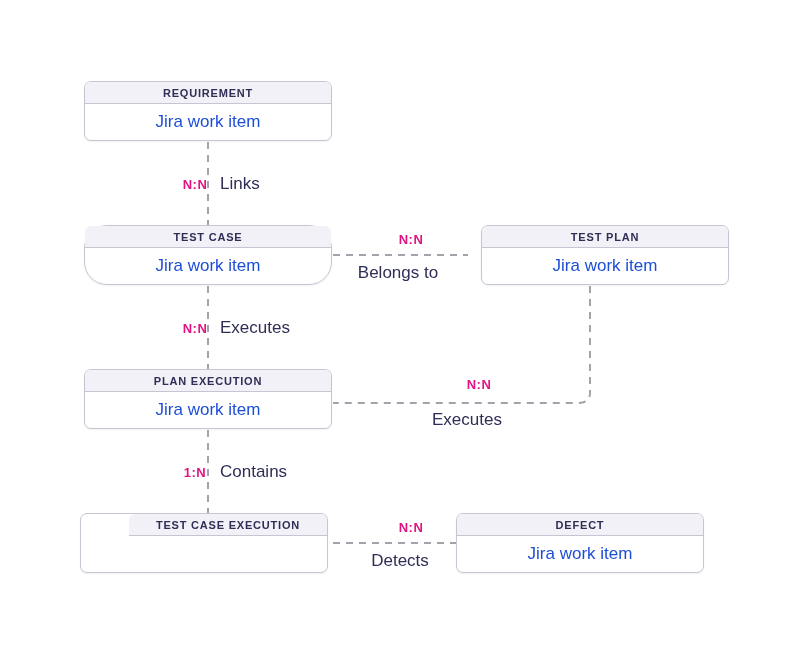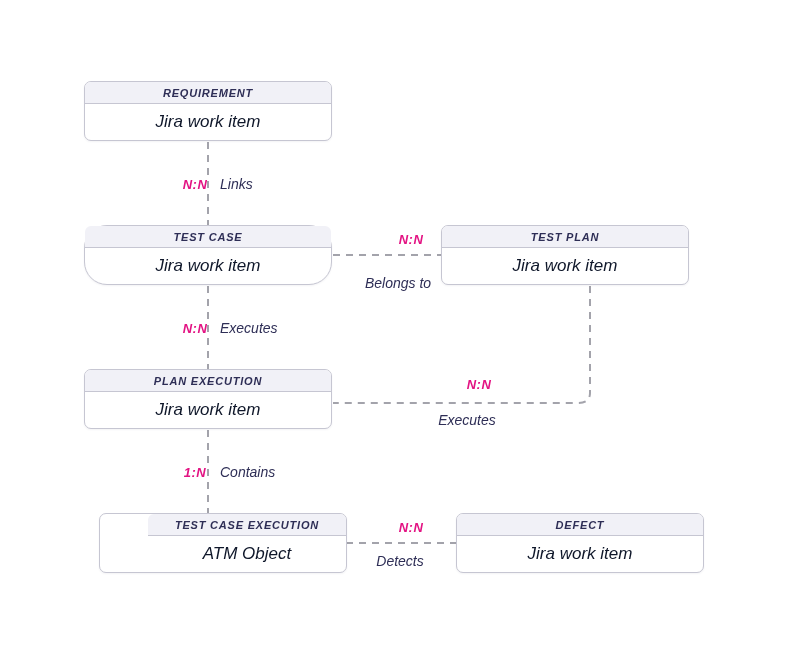--- a/index.html
+++ b/index.html
@@ -5,21 +5,20 @@
   * { margin: 0; padding: 0; box-sizing: border-box; }
   html, body { background: #ffffff; }
   body { font-family: "Liberation Sans", sans-serif; }
 
   .canvas {
     position: relative;
     width: 800px;
     height: 656px;
     background: #ffffff;
     overflow: hidden;
-    font-style: italic;
   }
 
   .connectors {
     position: absolute;
     top: 0; left: 0;
     width: 800px; height: 656px;
     pointer-events: none;
   }
 
   .entity {
@@ -43,37 +42,37 @@
     font-weight: bold;
     letter-spacing: 0.8px;
     color: #2e2e56;
   }
   .entity-body {
     height: 36px;
     display: flex;
     align-items: center;
     justify-content: center;
     font-size: 17px;
-    color: #0f172a;
+    color: #1d4ed8;
   }
 
   .cardinality {
     position: absolute;
     transform: translate(-50%, -50%);
     font-size: 13px;
     font-weight: bold;
     letter-spacing: 0.5px;
     color: #e31383;
     white-space: nowrap;
     padding-left: 24px;
   }
   .rel-label {
     position: absolute;
     transform: translate(-50%, -50%);
-    font-size: 14px;
+    font-size: 17px;
     color: #2e2e56;
     white-space: nowrap;
   }
   .rel-label.left-col {
     transform: translateY(-50%);
   }
 </style>
 </head>
 <body>
 
@@ -93,45 +92,44 @@
   <div class="entity" style="left:84px; top:81px;">
     <div class="entity-header">REQUIREMENT</div>
     <div class="entity-body">Jira work item</div>
   </div>
 
   <div class="entity" style="left:84px; top:225px;border-radius:23px;">
     <div class="entity-header">TEST CASE</div>
     <div class="entity-body">Jira work item</div>
   </div>
 
-  <div class="entity" style="left:441px; top:225px;">
+  <div class="entity" style="left:481px; top:225px;">
     <div class="entity-header">TEST PLAN</div>
     <div class="entity-body">Jira work item</div>
   </div>
 
   <div class="entity" style="left:84px; top:369px;">
     <div class="entity-header">PLAN EXECUTION</div>
     <div class="entity-body">Jira work item</div>
   </div>
 
-  <div class="entity" style="left:99px; top:513px;padding-left:48px;">
+  <div class="entity" style="left:80px; top:513px;padding-left:48px;">
     <div class="entity-header">TEST CASE EXECUTION</div>
-    <div class="entity-body">ATM Object</div>
   </div>
 
   <div class="entity" style="left:456px; top:513px;">
     <div class="entity-header">DEFECT</div>
     <div class="entity-body">Jira work item</div>
   </div>
 
   <span class="cardinality" style="left:183px; top:184px;">N:N</span>
   <span class="rel-label left-col" style="left:220px; top:184px;">Links</span>
 
   <span class="cardinality" style="left:399px; top:239px;">N:N</span>
-  <span class="rel-label" style="left:398px; top:283px;">Belongs to</span>
+  <span class="rel-label" style="left:398px; top:273px;">Belongs to</span>
 
   <span class="cardinality" style="left:183px; top:328px;">N:N</span>
   <span class="rel-label left-col" style="left:220px; top:328px;">Executes</span>
 
   <span class="cardinality" style="left:467px; top:384px;">N:N</span>
   <span class="rel-label" style="left:467px; top:420px;">Executes</span>
 
   <span class="cardinality" style="left:183px; top:472px;">1:N</span>
   <span class="rel-label left-col" style="left:220px; top:472px;">Contains</span>
 

